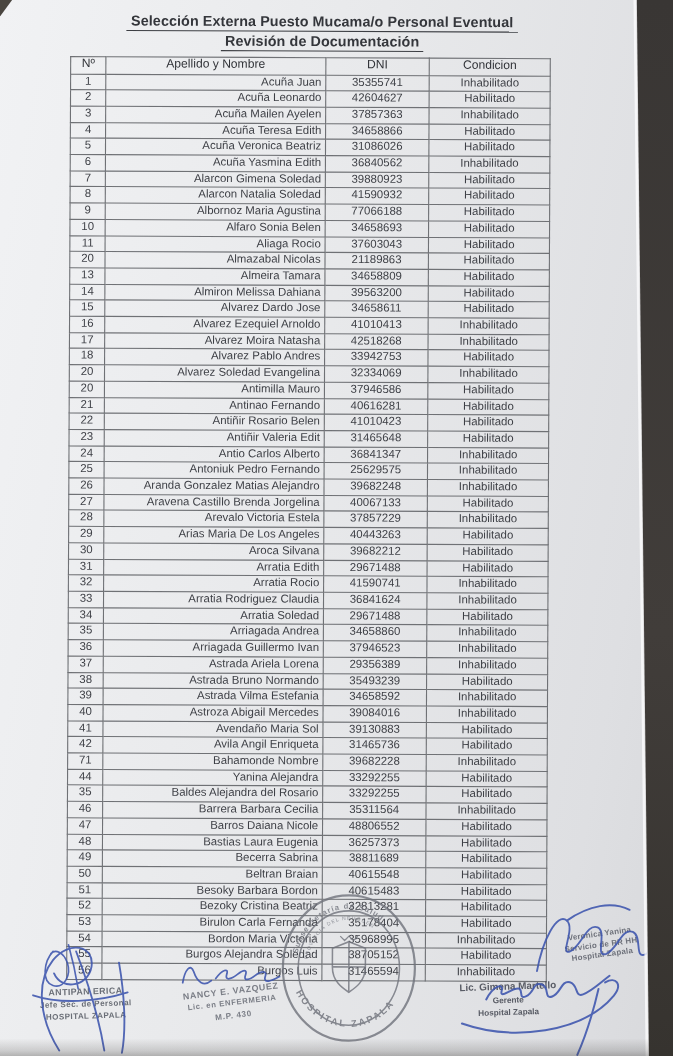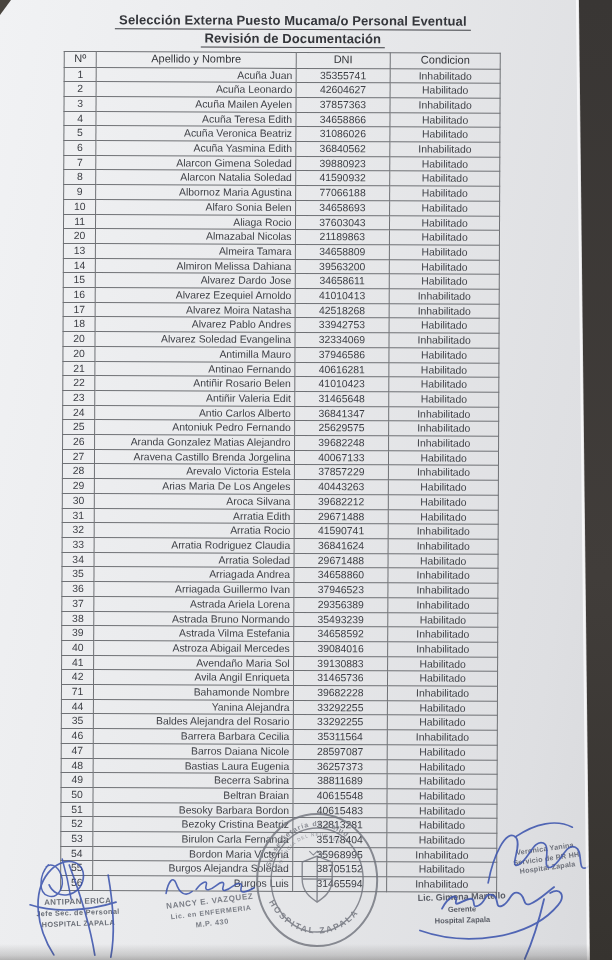--- a/index.html
+++ b/index.html
@@ -368,21 +368,21 @@
         </tr>
         <tr>
           <td>46</td>
           <td>Barrera Barbara Cecilia</td>
           <td>35311564</td>
           <td>Inhabilitado</td>
         </tr>
         <tr>
           <td>47</td>
           <td>Barros Daiana Nicole</td>
-          <td>28597087</td>
+          <td>48806552</td>
           <td>Habilitado</td>
         </tr>
         <tr>
           <td>48</td>
           <td>Bastias Laura Eugenia</td>
           <td>36257373</td>
           <td>Habilitado</td>
         </tr>
         <tr>
           <td>49</td>

